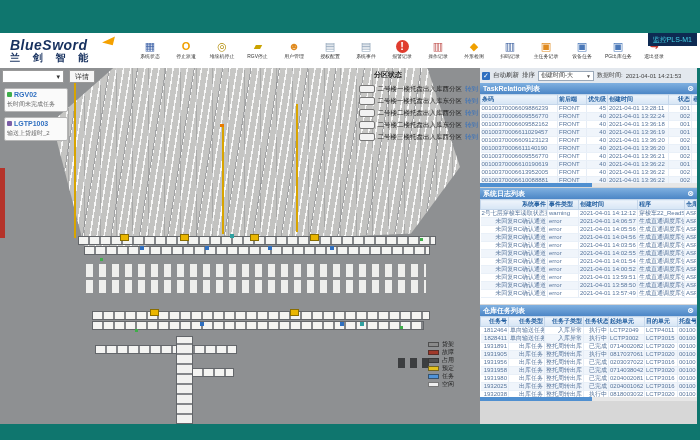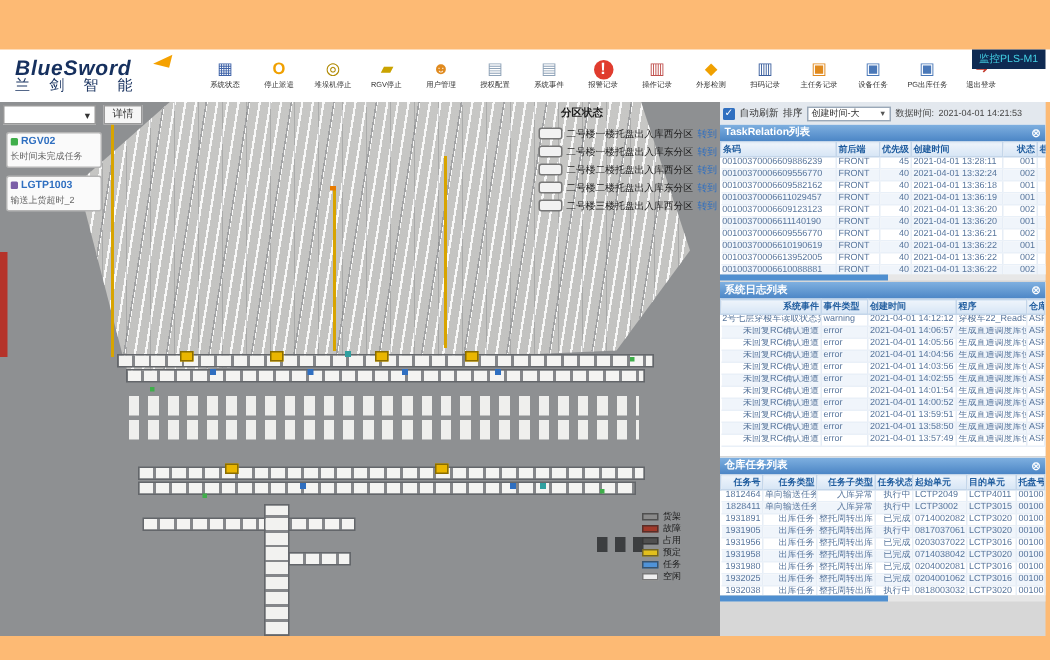--- a/index.html
+++ b/index.html
@@ -1,23 +1,23 @@
 <!DOCTYPE html>
 <html><head>
 <meta charset="utf-8">
 <style>
   html,body{margin:0;padding:0;background:#fff;}
   body{font-family:"Liberation Sans","DejaVu Sans",sans-serif;}
-  .app{position:relative;width:700px;height:440px;background:#fdba74;overflow:hidden;}
+  .app{position:relative;width:700px;height:440px;background:#0f766e;overflow:hidden;}
 
   
   .header{position:absolute;left:0;top:33px;width:700px;height:35px;background:#fff;display:flex;align-items:center;}
   .logo{position:relative;width:118px;padding-left:10px;}
   .logo-en{font-size:14px;font-weight:bold;font-style:italic;color:#16305e;letter-spacing:.5px;line-height:14px;}
-  .logo-cn{font-size:10px;font-weight:normal;color:#16305e;letter-spacing:5px;line-height:12px;}
+  .logo-cn{font-size:10px;font-weight:bold;color:#16305e;letter-spacing:5px;line-height:12px;}
   .logo-tri{position:absolute;right:14px;top:-3px;width:0;height:0;border-left:11px solid transparent;border-bottom:9px solid #f5a100;transform:rotate(14deg);}
   .toolbar{display:flex;margin-left:4px;}
   .tb-item{width:36px;display:flex;flex-direction:column;align-items:center;cursor:pointer;}
   .tb-icon{height:13px;min-width:13px;text-align:center;font-size:11px;line-height:13px;border-radius:7px;font-weight:bold;}
   .tb-label{font-size:6px;color:#333;white-space:nowrap;transform:scale(.82);transform-origin:center top;}
   .corner-tab{position:absolute;top:0;right:3px;height:13px;background:#0e2a52;color:#43d2e6;font-size:7px;line-height:13px;padding:0 5px;}
 
   
   .main{position:absolute;left:0;top:68px;width:700px;height:356px;}
   .scene{position:absolute;left:0;top:0;width:480px;height:356px;background:#8e9092;overflow:hidden;}

